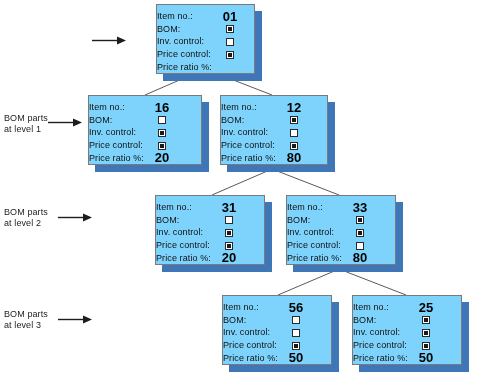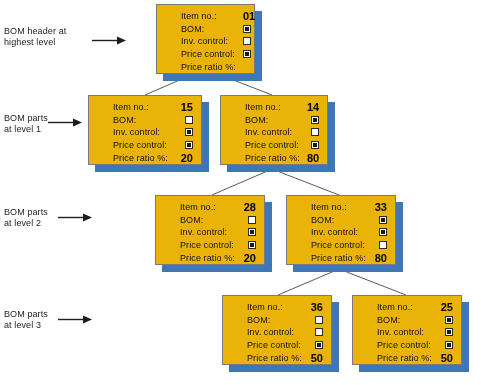--- a/index.html
+++ b/index.html
@@ -50,45 +50,45 @@
     position: absolute;
     left: 7px;
     top: 7px;
     width: 100%;
     height: 100%;
     background: #3f76b8;
     box-sizing: border-box;
   }
   .node-box {
     position: relative;
-    background: #eab308;
+    background: #7dd3fc;
     border: 1px solid #7a7a7a;
     box-sizing: border-box;
-    padding: 5px 8px 5px 24px;
+    padding: 5px 8px 5px 0;
     width: 100%;
     height: 100%;
   }
   .row {
     display: flex;
     align-items: center;
     height: 12.6px;
   }
   .row-label {
     font-size: 9px;
     color: #111111;
     flex: 0 0 auto;
     width: 62px;
     letter-spacing: 0.1px;
   }
   .row-value {
-    font-size: 11px;
+    font-size: 13px;
     font-weight: bold;
     color: #000000;
     width: 22px;
-    text-align: right;
+    text-align: center;
   }
   .row-value.plain {
     font-weight: bold;
   }
   
   .cb {
     display: inline-block;
     width: 8px;
     height: 8px;
     border: 1px solid #2a2a2a;
@@ -116,22 +116,20 @@
     <line x1="205" y1="69" x2="145" y2="95"></line>
     <line x1="205" y1="69" x2="272" y2="95"></line>
 
     <line x1="272" y1="169" x2="212" y2="195"></line>
     <line x1="272" y1="169" x2="339" y2="195"></line>
 
     <line x1="339" y1="269" x2="278" y2="295"></line>
     <line x1="339" y1="269" x2="406" y2="295"></line>
   </svg>
 
-  <div class="side-label" style="left:4px; top:26px;">BOM header at
-highest level</div>
   <div class="side-arrow" style="left:92px; top:36px;">
     <svg width="34" height="9" viewBox="0 0 34 9" xmlns="http://www.w3.org/2000/svg">
       <line x1="0" y1="4.5" x2="25" y2="4.5" stroke="#1d1d1d" stroke-width="1.4"></line>
       <polygon points="25,0.5 34,4.5 25,8.5" fill="#1d1d1d"></polygon>
     </svg>
   </div>
 
   <div class="side-label" style="left:4px; top:113px;">BOM parts
 at level 1</div>
   <div class="side-arrow" style="left:48px; top:118px;">
@@ -183,21 +181,21 @@
         <span class="row-value plain"></span>
       </div>
     </div>
   </div>
 
   <div class="node" id="node-11" style="left:88px; top:95px; width:114px; height:70px;">
     <div class="node-shadow"></div>
     <div class="node-box">
       <div class="row">
         <span class="row-label">Item no.:</span>
-        <span class="row-value">15</span>
+        <span class="row-value">16</span>
       </div>
       <div class="row">
         <span class="row-label">BOM:</span>
         <span class="row-value"><span class="cb"></span></span>
       </div>
       <div class="row">
         <span class="row-label">Inv. control:</span>
         <span class="row-value"><span class="cb checked"></span></span>
       </div>
       <div class="row">
@@ -209,21 +207,21 @@
         <span class="row-value plain">20</span>
       </div>
     </div>
   </div>
 
   <div class="node" id="node-12" style="left:220px; top:95px; width:108px; height:70px;">
     <div class="node-shadow"></div>
     <div class="node-box">
       <div class="row">
         <span class="row-label">Item no.:</span>
-        <span class="row-value">14</span>
+        <span class="row-value">12</span>
       </div>
       <div class="row">
         <span class="row-label">BOM:</span>
         <span class="row-value"><span class="cb checked"></span></span>
       </div>
       <div class="row">
         <span class="row-label">Inv. control:</span>
         <span class="row-value"><span class="cb"></span></span>
       </div>
       <div class="row">
@@ -235,21 +233,21 @@
         <span class="row-value plain">80</span>
       </div>
     </div>
   </div>
 
   <div class="node" id="node-21" style="left:155px; top:195px; width:110px; height:70px;">
     <div class="node-shadow"></div>
     <div class="node-box">
       <div class="row">
         <span class="row-label">Item no.:</span>
-        <span class="row-value">28</span>
+        <span class="row-value">31</span>
       </div>
       <div class="row">
         <span class="row-label">BOM:</span>
         <span class="row-value"><span class="cb"></span></span>
       </div>
       <div class="row">
         <span class="row-label">Inv. control:</span>
         <span class="row-value"><span class="cb checked"></span></span>
       </div>
       <div class="row">
@@ -287,21 +285,21 @@
         <span class="row-value plain">80</span>
       </div>
     </div>
   </div>
 
   <div class="node" id="node-31" style="left:222px; top:295px; width:110px; height:70px;">
     <div class="node-shadow"></div>
     <div class="node-box">
       <div class="row">
         <span class="row-label">Item no.:</span>
-        <span class="row-value">36</span>
+        <span class="row-value">56</span>
       </div>
       <div class="row">
         <span class="row-label">BOM:</span>
         <span class="row-value"><span class="cb"></span></span>
       </div>
       <div class="row">
         <span class="row-label">Inv. control:</span>
         <span class="row-value"><span class="cb"></span></span>
       </div>
       <div class="row">

